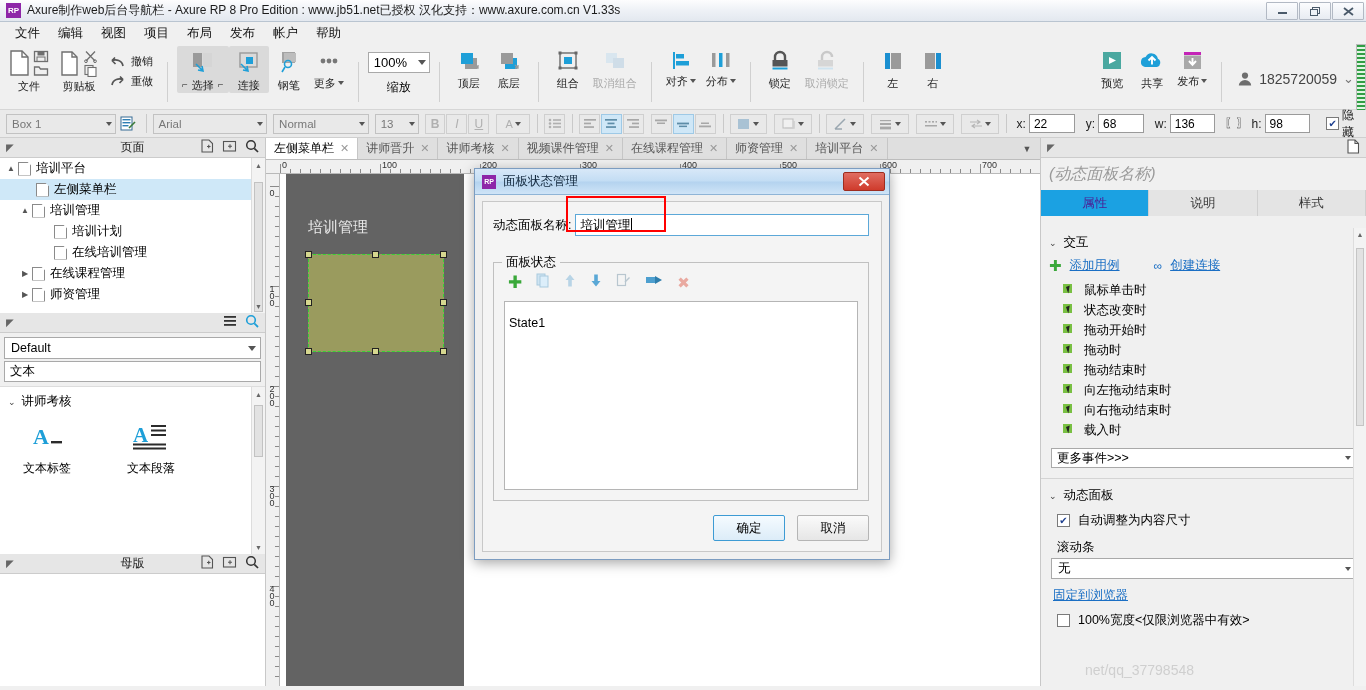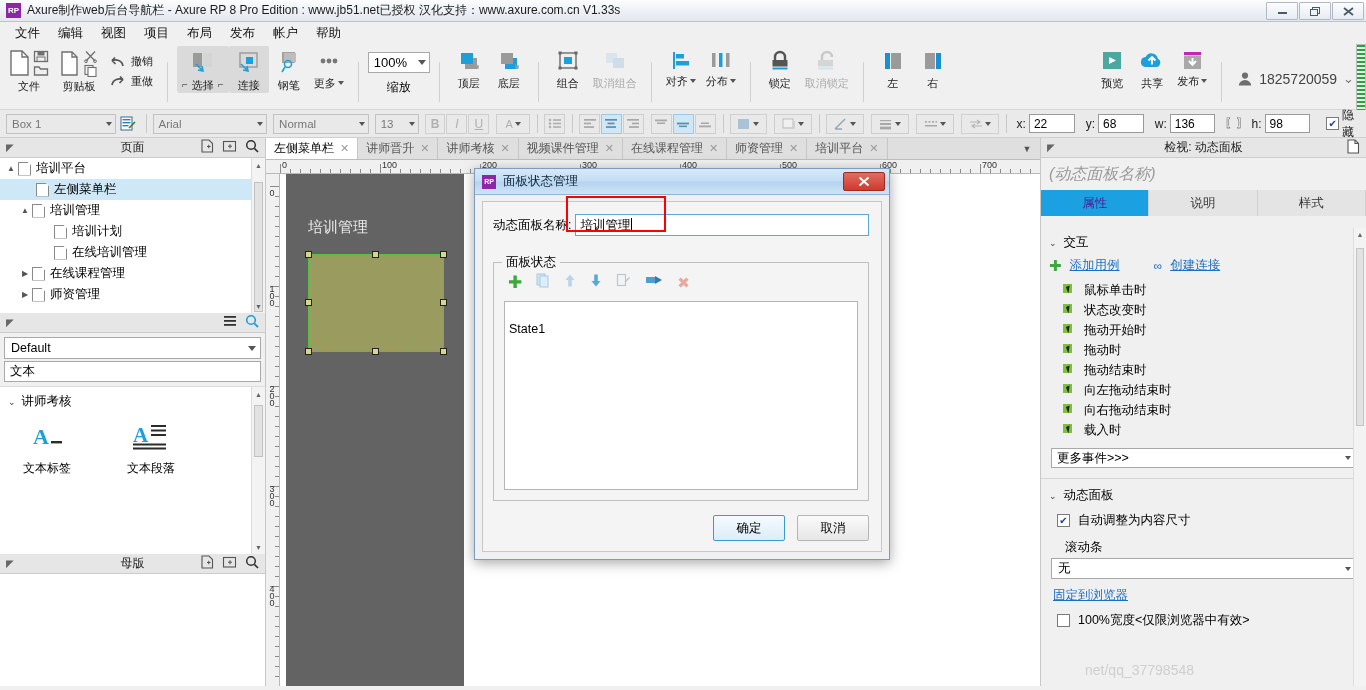--- a/index.html
+++ b/index.html
@@ -209,21 +209,21 @@
   .evt-ico { width:13px;height:13px; position:relative; }
   .evt-ico .g { position:absolute; left:0; top:0; width:9px;height:9px;background:#79c043; }
   .evt-ico .cur { position:absolute; left:4px; top:2px; width:0;height:0;
     border-left:4px solid #222; border-bottom:7px solid transparent; transform:rotate(-20deg); }
   .more-combo {
     margin:8px 10px 0 10px; height:20px; border:1px solid #a9a9a9; background:#fff;
     display:flex;align-items:center;justify-content:space-between;padding:0 4px 0 5px;font-size:12.5px;
   }
   .r-sep { height:1px; background:#d4d4d4; margin:10px 0 2px 0; }
   .chk-row { display:flex;align-items:center;gap:8px;padding:4px 0 4px 16px; font-size:12.5px; }
-  .lbl-plain { padding:6px 0 2px 24px; font-size:12.5px; }
+  .lbl-plain { padding:6px 0 2px 16px; font-size:12.5px; }
   .r-combo { margin:0 10px; height:21px; border:1px solid #a9a9a9; background:#fff;
     display:flex;align-items:center;justify-content:space-between;padding:0 4px 0 6px;font-size:12.5px; }
   .r-link { padding:8px 0 4px 12px; }
   .rscroll { position:absolute; right:0; top:90px; width:13px; bottom:0; background:#f3f3f3; border-left:1px solid #ddd; }
   .rscroll .thumb { position:absolute; left:2px; right:2px; top:20px; height:178px; background:#e2e2e2; border:1px solid #c5c5c5; }
 
   
   .modal {
     position:absolute; left:474px; top:168px; width:416px; height:392px;
     background:#f0f0f0; border:1px solid #7c9cc0;
@@ -263,21 +263,21 @@
   .fieldset {
     position:absolute; left:10px; top:60px; right:12px; bottom:50px;
     border:1px solid #c0c0c0;
   }
   .fieldset .legend {
     position:absolute; left:8px; top:-9px; background:#f4f4f4; padding:0 4px; font-size:12.5px;
   }
   .fs-tools { display:flex; align-items:center; gap:14px; padding:10px 0 0 14px; }
   .state-list {
     position:absolute; left:10px; right:10px; top:38px; bottom:10px;
-    background:#fff; border:1px solid #b5b5b5; padding:20px 0 0 4px; font-size:12.5px;
+    background:#fff; border:1px solid #b5b5b5; padding:14px 0 0 4px; font-size:12.5px;
   }
   .modal-btns { position:absolute; right:12px; bottom:10px; display:flex; gap:12px; }
   .mbtn {
     width:72px;height:26px; display:flex;align-items:center;justify-content:center;
     font-size:12.5px; border-radius:2px;
   }
   .mbtn.ok { border:1px solid #3d9bd4; background:linear-gradient(to bottom,#f5fbff,#dcecf8); }
   .mbtn.cancel { border:1px solid #b5b5b5; background:linear-gradient(to bottom,#fafafa,#e6e6e6); }
 
   
@@ -1117,21 +1117,20 @@
           <div class="handle" style="left:calc(50% - 4px);bottom:-4px;"></div>
           <div class="handle" style="right:-4px;bottom:-4px;"></div>
         </div>
       </div>
     </div>
   </div>
 
   <div class="right-col">
     <div class="panel-hdr">
       <span style="font-size:10px;color:#666;z-index:2;">◤</span>
-      <span class="t">检视: 动态面板</span>
       <span class="hdr-icons">
         <span>
           <svg width="14" height="15" viewBox="0 0 14 15">
               <path d="M2 1 H9 L12.5 4.5 V14 H2 Z" fill="#fff" stroke="#555" stroke-width="1.1"></path>
               <path d="M9 1 V4.5 H12.5" fill="none" stroke="#555" stroke-width="1.1"></path>
             </svg>
         </span>
       </span>
     </div>
 

